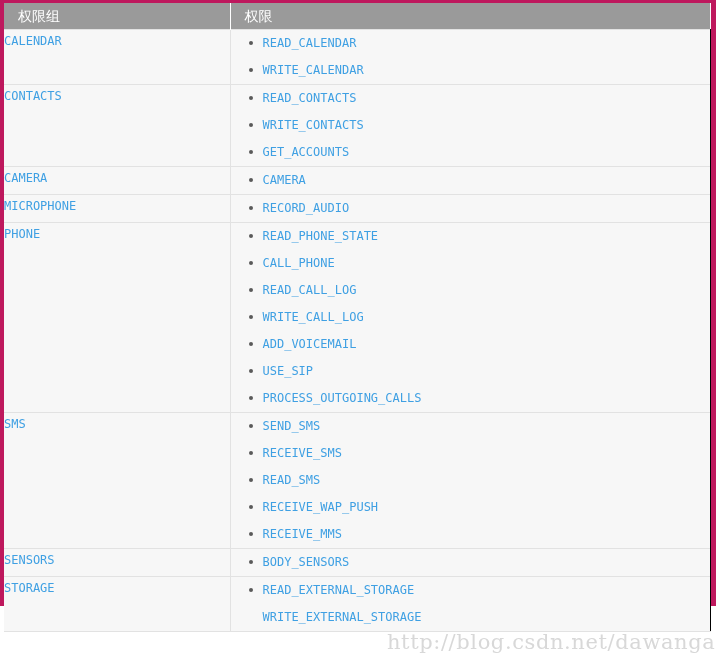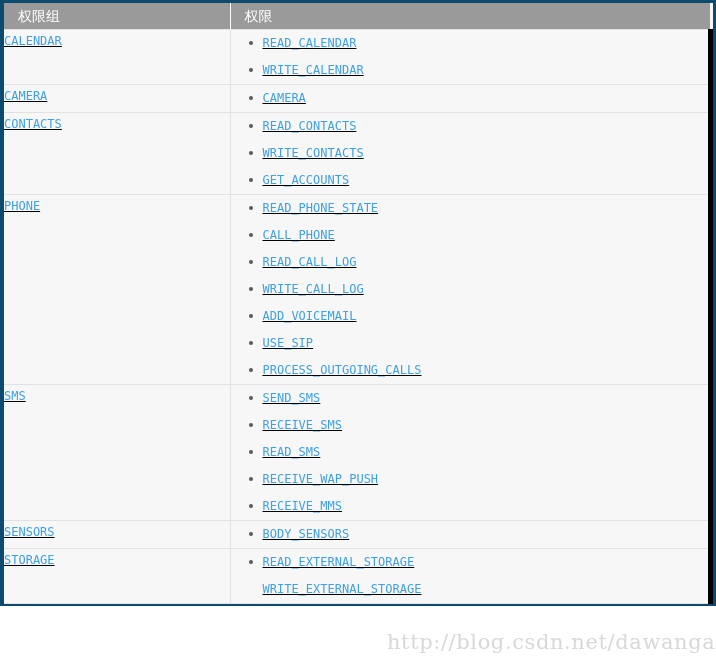--- a/index.html
+++ b/index.html
@@ -11,21 +11,21 @@
     overflow: hidden;
   }
   body {
     font-family: "DejaVu Sans", "Liberation Sans", sans-serif;
   }
 
   #page-root {
     position: relative;
     width: 716px;
     height: 606px;
-    background: #0c4a6e;
+    background: #be185d;
   }
 
   .perm-table {
     position: absolute;
     left: 4px;
     top: 3px;
     width: 706px;
     border-collapse: collapse;
     table-layout: fixed;
     background: #f7f7f7;
@@ -49,24 +49,23 @@
   .perm-table thead th:last-child {
     border-right: none;
   }
 
   .perm-table tbody td {
     border-top: 1px solid #e2e2e2;
     border-right: 1px solid #e2e2e2;
     vertical-align: top;
     background: #f7f7f7;
     padding: 0;
-    text-decoration: underline;
   }
   .perm-table tbody td:last-child {
-    border-right: 5px solid #000000;
+    border-right: 1px solid #000000;
   }
   .perm-table tbody tr:last-child td {
     border-bottom: 1px solid #e2e2e2;
   }
 
   .group-cell {
     padding: 10px 0 10px 14px;
   }
   .group-name {
     color: #3fa0e3;
@@ -139,34 +138,42 @@
         <tr>
           <td class="group-cell"><span class="group-name">CALENDAR</span></td>
           <td class="perm-cell">
             <ul class="perm-list">
               <li><span class="bullet"></span><span>READ_CALENDAR</span></li>
               <li><span class="bullet"></span><span>WRITE_CALENDAR</span></li>
             </ul>
           </td>
         </tr>
         <tr>
-          <td class="group-cell"><span class="group-name">CAMERA</span></td>
-          <td class="perm-cell">
-            <ul class="perm-list">
-              <li><span class="bullet"></span><span>CAMERA</span></li>
-            </ul>
-          </td>
-        </tr>
-        <tr>
           <td class="group-cell"><span class="group-name">CONTACTS</span></td>
           <td class="perm-cell">
             <ul class="perm-list">
               <li><span class="bullet"></span><span>READ_CONTACTS</span></li>
               <li><span class="bullet"></span><span>WRITE_CONTACTS</span></li>
               <li><span class="bullet"></span><span>GET_ACCOUNTS</span></li>
+            </ul>
+          </td>
+        </tr>
+        <tr>
+          <td class="group-cell"><span class="group-name">CAMERA</span></td>
+          <td class="perm-cell">
+            <ul class="perm-list">
+              <li><span class="bullet"></span><span>CAMERA</span></li>
+            </ul>
+          </td>
+        </tr>
+        <tr>
+          <td class="group-cell"><span class="group-name">MICROPHONE</span></td>
+          <td class="perm-cell">
+            <ul class="perm-list">
+              <li><span class="bullet"></span><span>RECORD_AUDIO</span></li>
             </ul>
           </td>
         </tr>
         <tr>
           <td class="group-cell"><span class="group-name">PHONE</span></td>
           <td class="perm-cell">
             <ul class="perm-list">
               <li><span class="bullet"></span><span>READ_PHONE_STATE</span></li>
               <li><span class="bullet"></span><span>CALL_PHONE</span></li>
               <li><span class="bullet"></span><span>READ_CALL_LOG</span></li>

